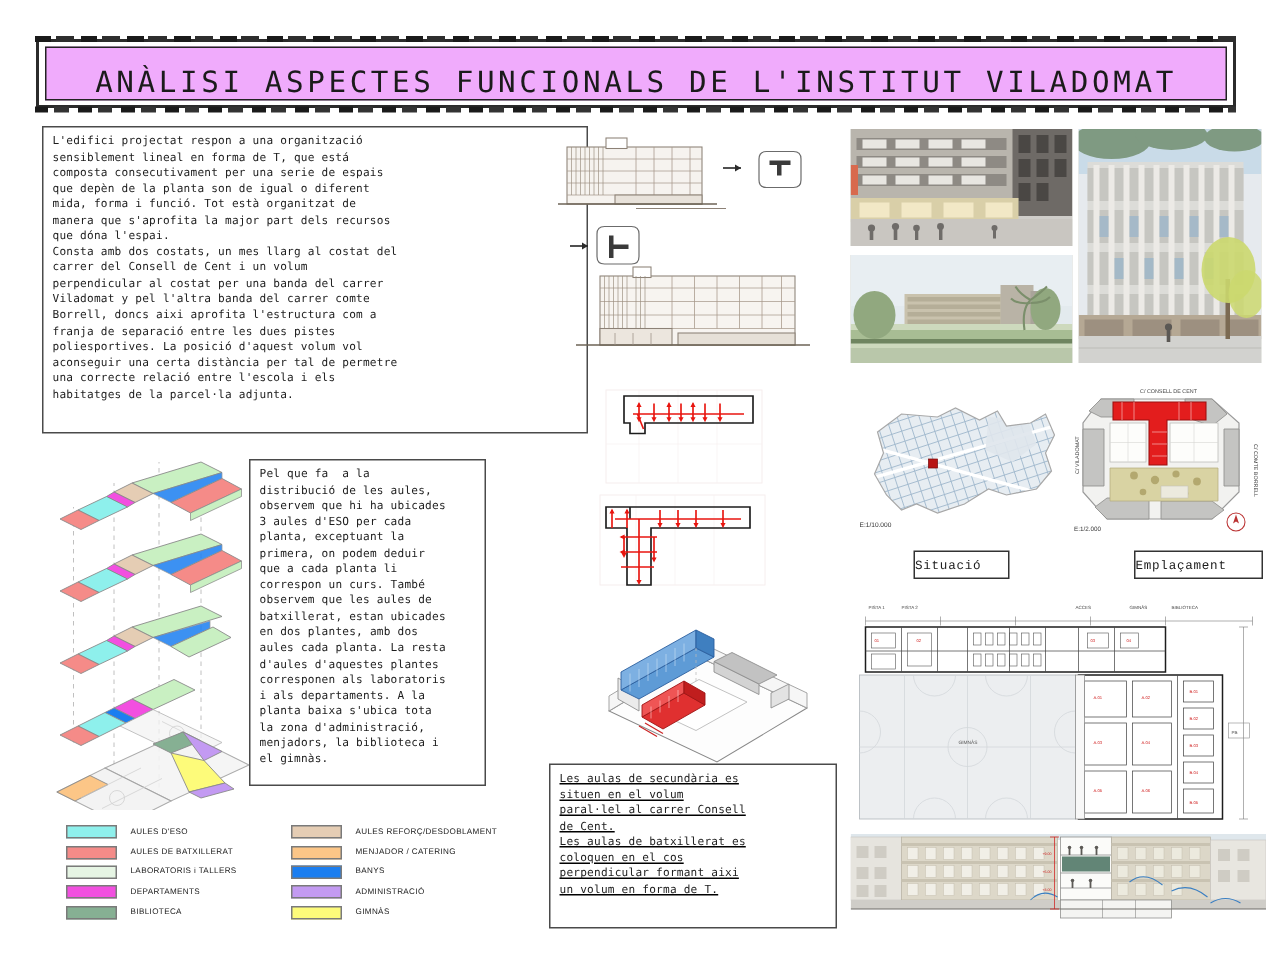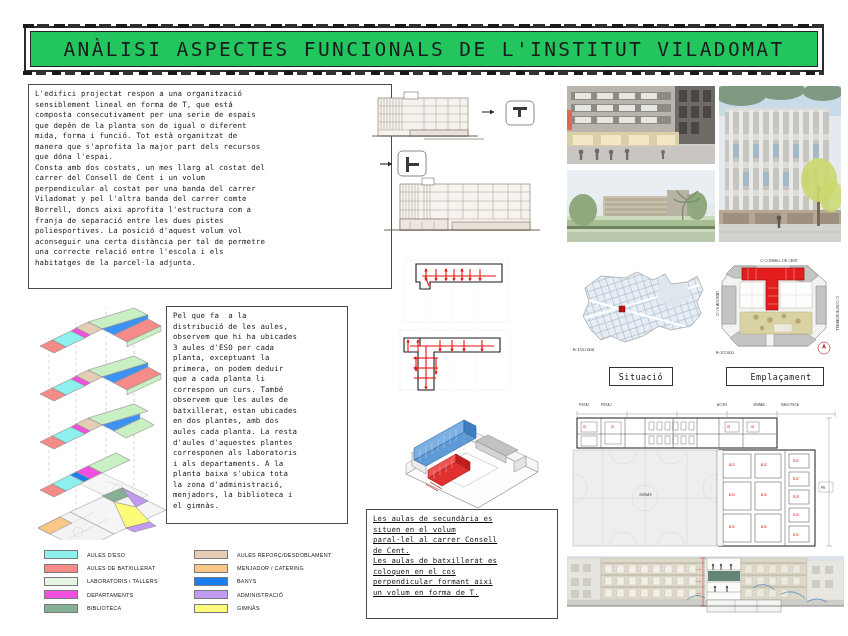--- a/index.html
+++ b/index.html
@@ -9,31 +9,31 @@
   .poster{position:relative;width:848px;height:636px;background:#fff;}
 
   
   .title-wrap{position:absolute;left:24px;top:26px;width:800px;height:46px;}
   .title-rough{position:absolute;inset:0;border:2px solid #2b2b2b;}
   .title-rough:before{content:"";position:absolute;left:-3px;top:-4px;right:-2px;height:4px;
       background:repeating-linear-gradient(90deg,#1a1a1a 0 11px,transparent 11px 14px,#2e2e2e 14px 26px,transparent 26px 31px);}
   .title-rough:after{content:"";position:absolute;left:-3px;bottom:-5px;right:-2px;height:4px;
       background:repeating-linear-gradient(90deg,#1a1a1a 0 9px,transparent 9px 13px,#333 13px 23px,transparent 23px 29px);}
   .title-inner{position:absolute;left:6px;top:5px;right:6px;bottom:5px;border:1.5px solid #222;
-      display:flex;align-items:center;justify-content:center;background:#22c55e;}
+      display:flex;align-items:flex-end;justify-content:center;background:#f0abfc;}
   .title-text{font-size:19.5px;letter-spacing:2.4px;color:#1b1b1b;white-space:nowrap;}
 
   
   .tbox{position:absolute;background:#fff;border:1px solid #4a4a4a;box-sizing:border-box;
         padding:4px 5px 3px 6px;}
   .tbox p{margin:0;font-size:7.4px;line-height:10.55px;color:#1c1c1c;letter-spacing:.15px;
           white-space:pre-wrap;}
 
   #text-main{left:28px;top:84px;width:364px;height:205px;}
-  #text-aules{left:166px;top:306px;width:182px;height:218px;}
+  #text-aules{left:166px;top:306px;width:158px;height:218px;}
   #text-bottom{left:366px;top:509px;width:192px;height:110px;text-decoration:underline;}
 
   
   #axo{position:absolute;left:30px;top:300px;width:140px;height:240px;}
   .axoSvg{position:absolute;left:0;top:0;}
 
   
   #elevs{position:absolute;left:366px;top:86px;width:188px;height:160px;}
 
   
@@ -45,24 +45,24 @@
   
   .photo{position:absolute;overflow:hidden;background:#d8d8d4;}
   #photo-a{left:567px;top:86px;width:148px;height:78px;}
   #photo-b{left:567px;top:170px;width:148px;height:72px;}
   #photo-c{left:719px;top:86px;width:122px;height:156px;}
 
   
   #situacio-img{position:absolute;left:567px;top:256px;width:142px;height:102px;}
   #emplac-img{position:absolute;left:712px;top:254px;width:130px;height:104px;}
   .capbox{position:absolute;border:1.2px solid #333;background:#fff;height:17px;
-          display:flex;align-items:center;justify-content:center;}
+          display:flex;align-items:center;justify-content:flex-start;font-family:Liberation Mono, monospace;}
   .capbox span{font-size:8.4px;letter-spacing:.5px;color:#1b1b1b;}
   #cap-situacio{left:609px;top:367px;width:62px;}
-  #cap-emplac{left:726px;top:367px;width:84px;padding-left:12px;}
+  #cap-emplac{left:756px;top:367px;width:84px;}
 
   
   #bigplan{position:absolute;left:567px;top:396px;width:277px;height:152px;overflow:hidden;background:#fff;}
   #bigsection{position:absolute;left:567px;top:556px;width:277px;height:62px;overflow:hidden;background:#fff;}
 
   
   #legend{position:absolute;left:44px;top:548px;width:330px;height:68px;}
   .legcol{position:absolute;top:0;}
   .legcol.c1{left:0;}
   .legcol.c2{left:150px;}

